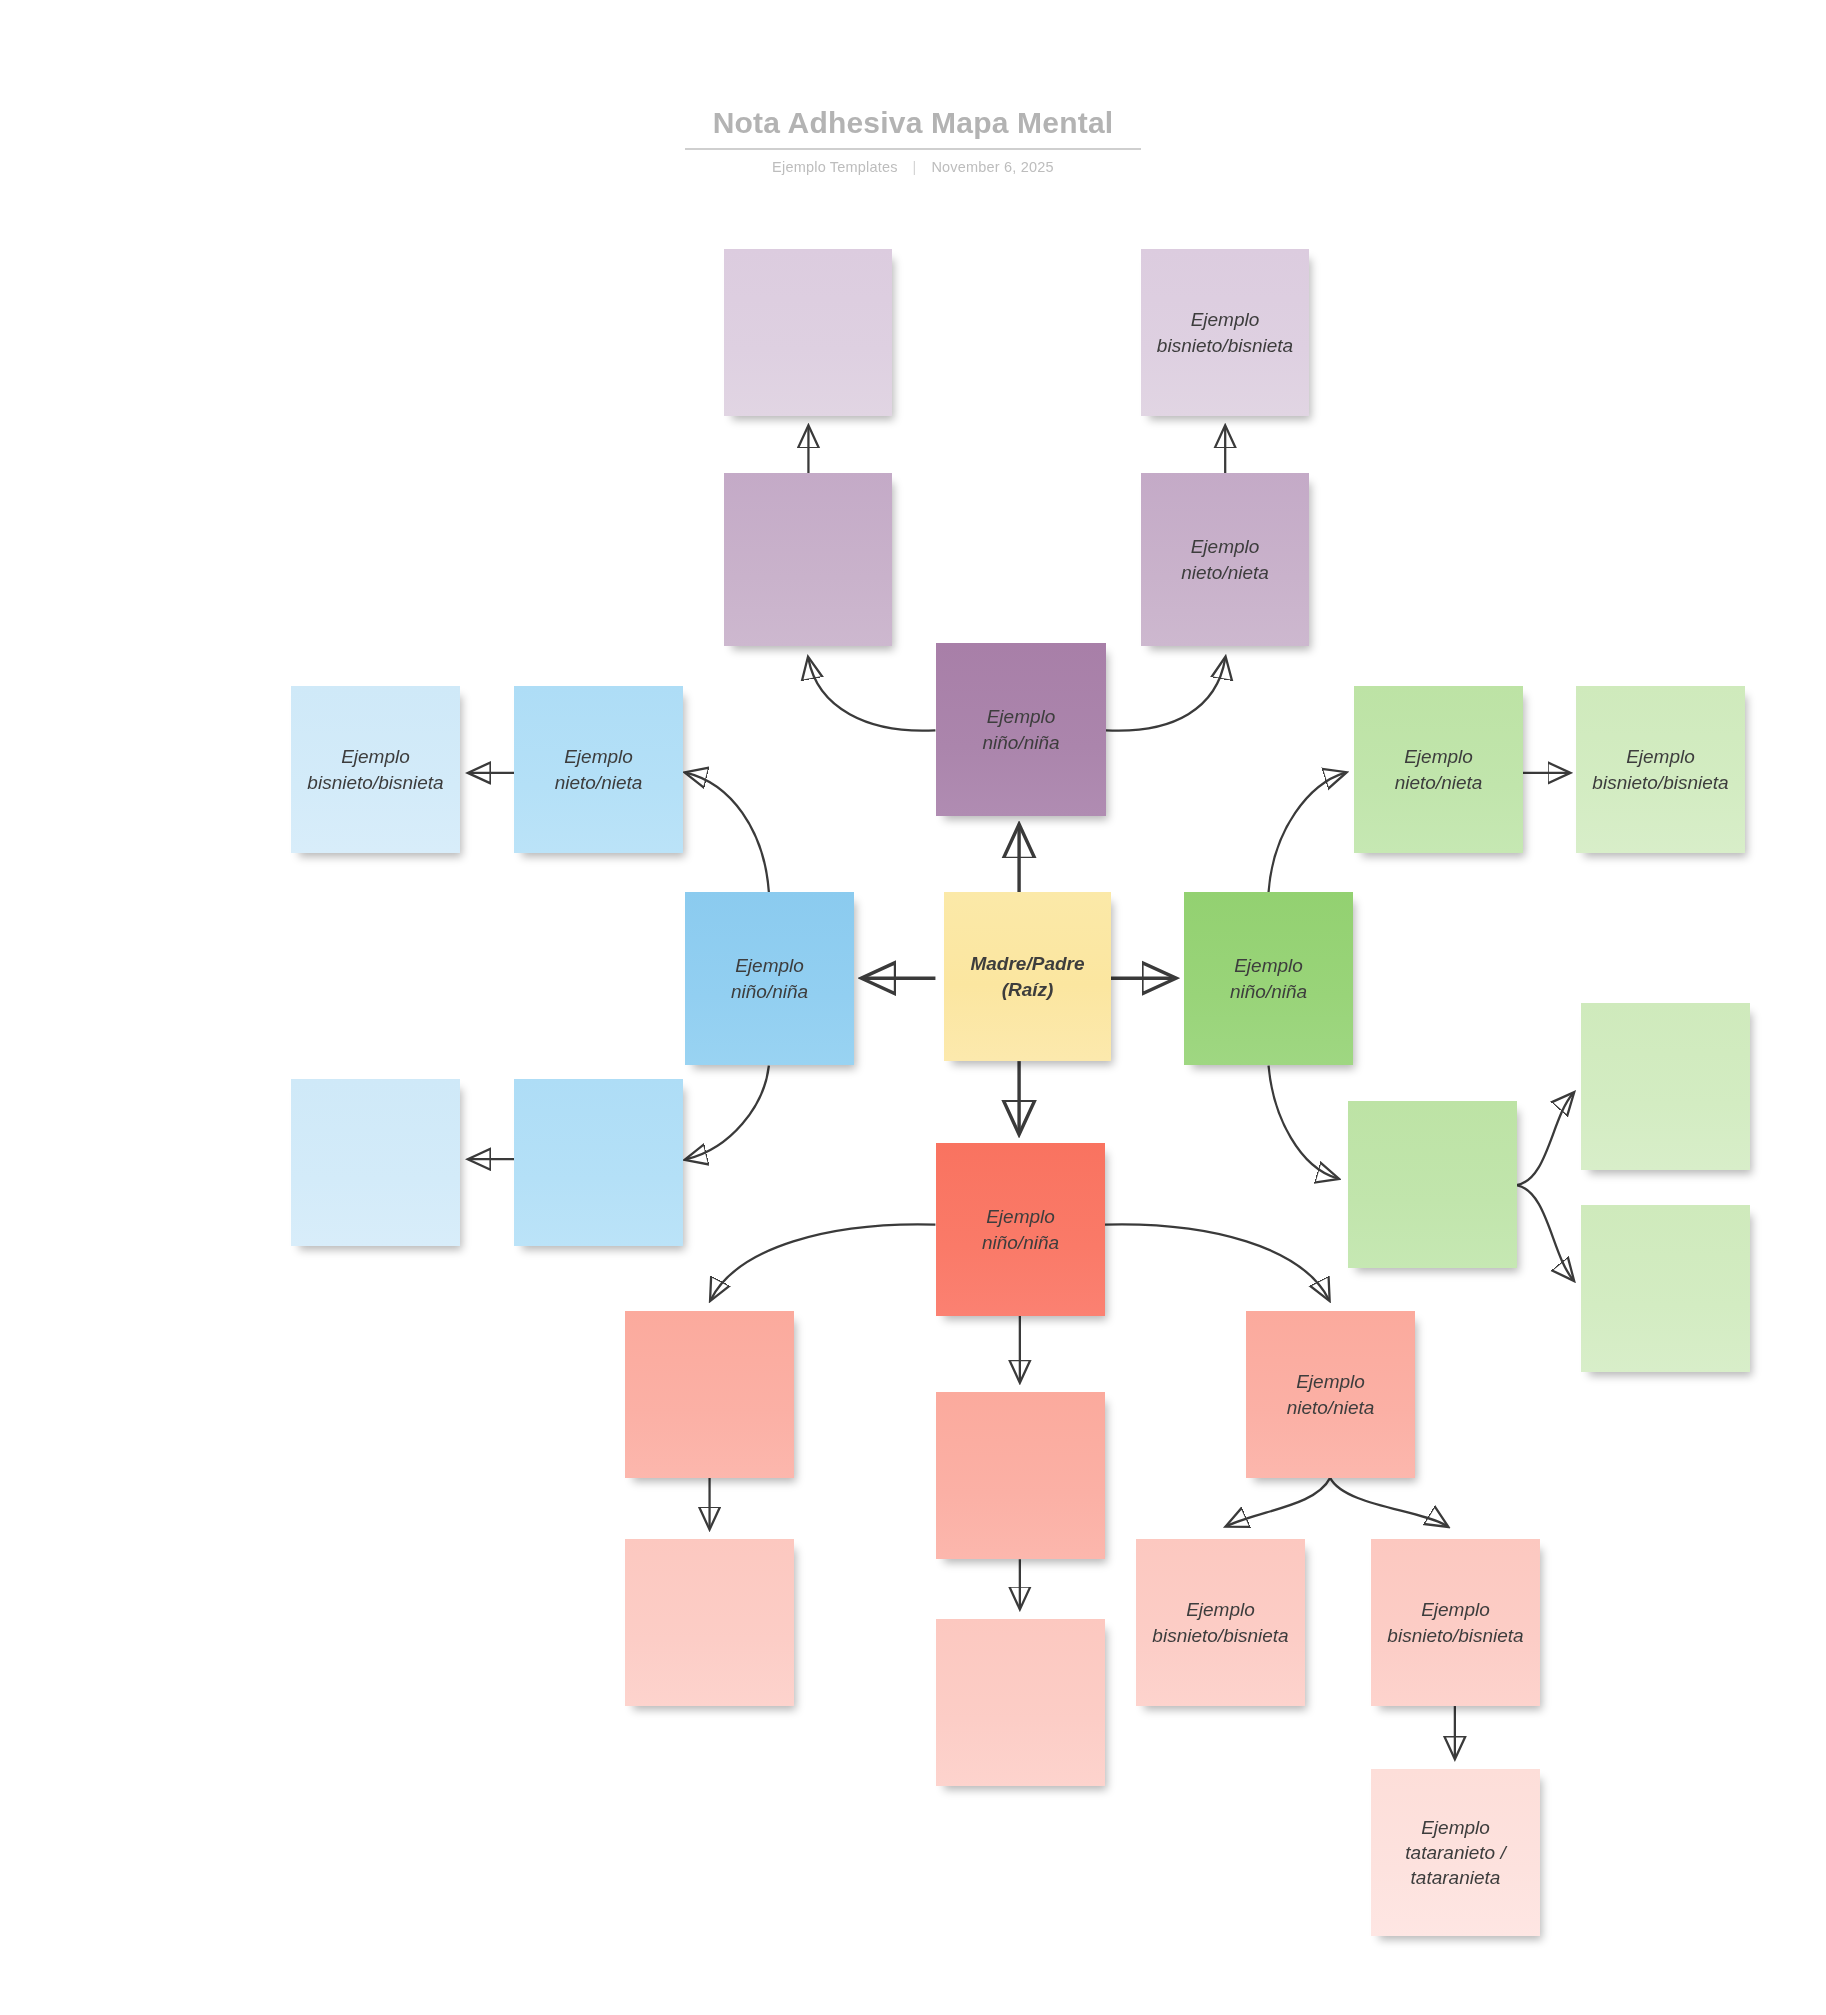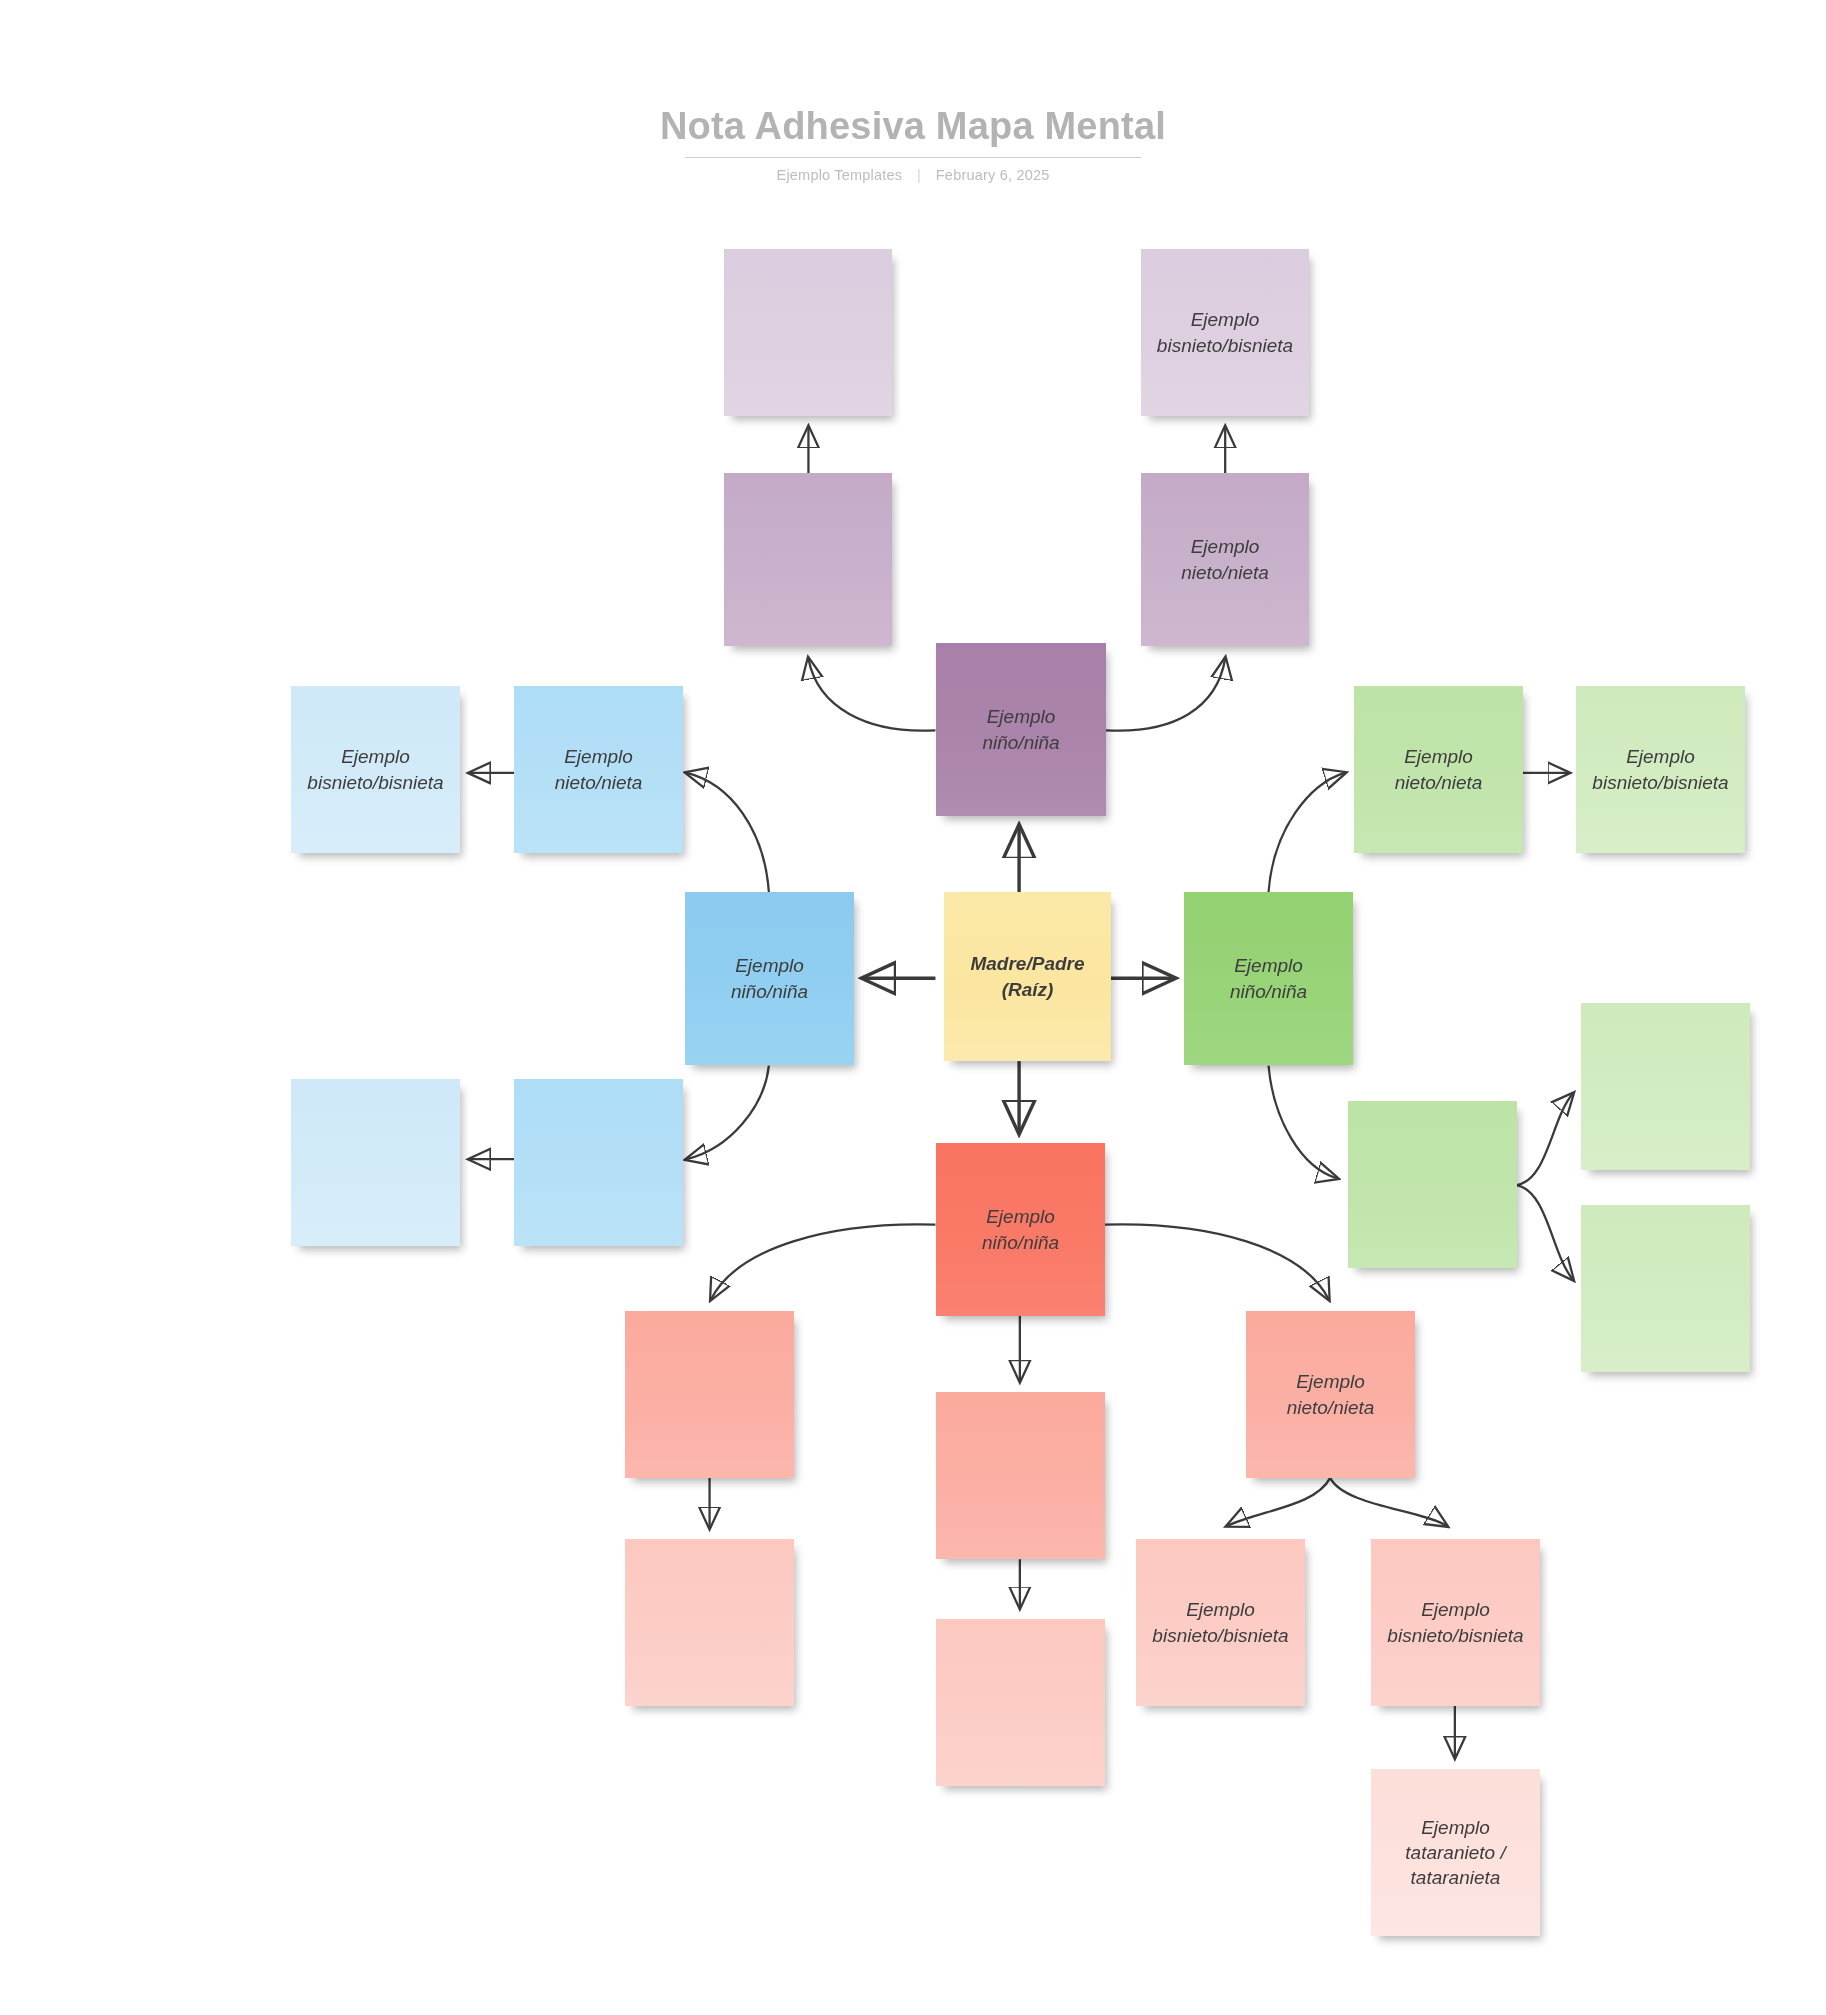--- a/index.html
+++ b/index.html
@@ -6,21 +6,21 @@
   body{
     width:1826px;height:2015px;background:#ffffff;
     font-family:"Liberation Sans", sans-serif;
     position:relative;overflow:hidden;
   }
   #canvas{position:absolute;left:0;top:0;width:1826px;height:2015px;}
 
   
   .hdr{position:absolute;left:0;top:106px;width:1826px;text-align:center;}
   .hdr-title{
-    font-size:38px;font-weight:bold;color:#b3b3b3;letter-spacing:0.2px;
+    font-size:30px;font-weight:bold;color:#b3b3b3;letter-spacing:0.2px;
     line-height:1.1;
   }
   .hdr-rule{
     width:456px;height:1.5px;background:#cfcfcf;margin:9px auto 0 auto;
   }
   .hdr-sub{
     margin-top:9px;font-size:14.5px;color:#bdbdbd;letter-spacing:0.2px;
   }
   .hdr-sep{display:inline-block;padding:0 10.6px;color:#d4d4d4;}
 
@@ -63,21 +63,21 @@
 <body>
 
 <div id="canvas">
 
   <div class="hdr">
     <div class="hdr-title">Nota Adhesiva Mapa Mental</div>
     <div class="hdr-rule"></div>
     <div class="hdr-sub">
       <span>Ejemplo Templates</span>
       <span class="hdr-sep">|</span>
-      <span>February 6, 2025</span>
+      <span>November 6, 2025</span>
     </div>
   </div>
 
   <svg class="edges" viewBox="0 0 2401 2649">
     <defs>
       <marker id="ah" markerWidth="11" markerHeight="11" refX="9" refY="5.2" orient="auto" markerUnits="strokeWidth">
         <path d="M0,0.6 L10,5.2 L0,9.8 z" fill="#3a3a3a" stroke="none"></path>
       </marker>
     </defs>
 

